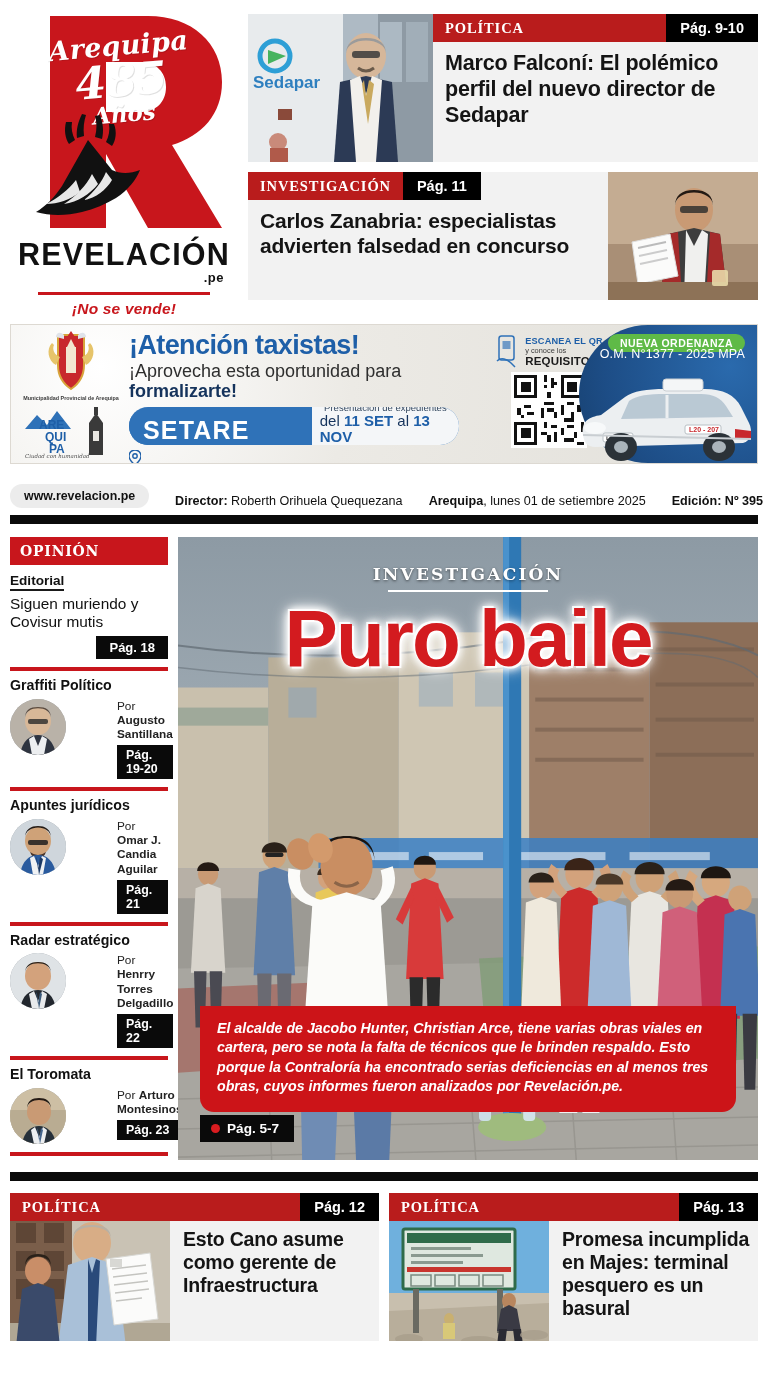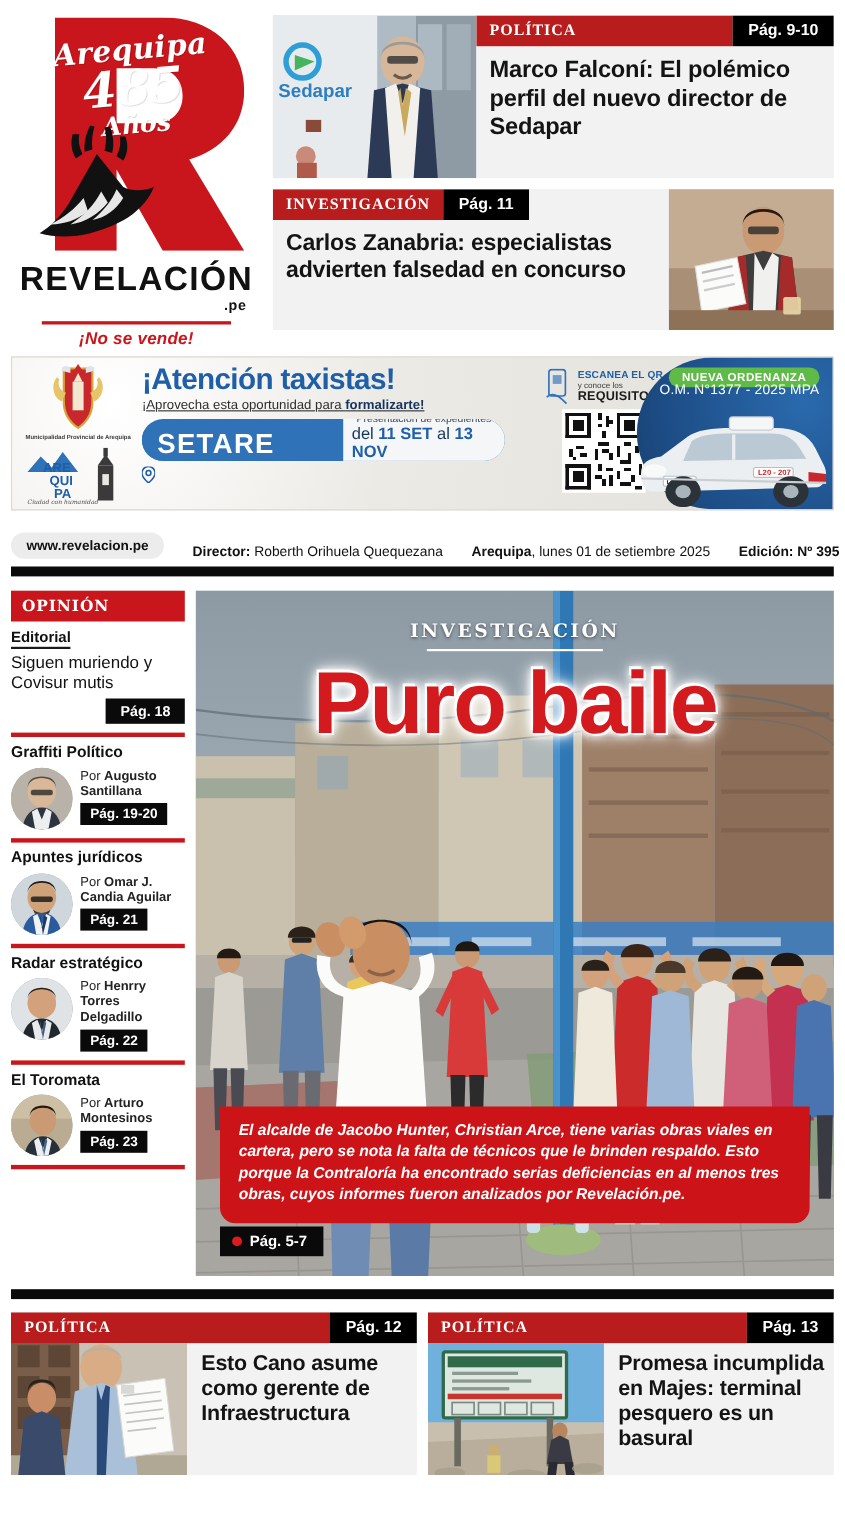--- a/index.html
+++ b/index.html
@@ -88,21 +88,21 @@
     display: flex; flex-direction: column; align-items: center; gap: 2px;
   }
   .ad-shield { width: 54px; height: 62px; position: relative; }
   .ad-shield svg { width: 100%; height: 100%; }
   .ad-muni-text { font-size: 5.4px; font-weight: 700; color: #3a3a3a; text-align: center; line-height: 1.2; }
   .ad-aqp-logo { margin-top: 4px; width: 96px; height: 52px; position: relative; }
   .ad-aqp-logo svg { width: 100%; height: 100%; }
 
   .ad-main { position: absolute; left: 118px; top: 6px; width: 352px; }
   .ad-title { font-size: 27px; font-weight: 800; color: #1e5fa8; letter-spacing: -.6px; line-height: 1.05; }
-  .ad-sub { font-size: 12px; color: #2e2e2e; margin-top: 3px; line-height: 1.1; text-decoration: underline; }
+  .ad-sub { font-size: 18px; color: #2e2e2e; margin-top: 3px; line-height: 1.1; }
   .ad-sub b { color: #15335c; }
   .ad-setare-row {
     margin-top: 5px; display: flex; align-items: flex-end; height: 38px;
     background: #2f72b8; border-radius: 19px; overflow: hidden; width: 330px; gap: 48px;
   }
   .ad-setare {
     background: #2f72b8; color: #fff; font-size: 25px; font-weight: 800;
     letter-spacing: 1.2px; display: flex; align-items: center; padding: 0 14px;
   }
   .ad-dates {
@@ -172,21 +172,21 @@
     background: #0a0a0a; color: #fff; font-size: 13px; font-weight: 800;
     padding: 4px 13px;
   }
   .op-sep { height: 4px; background: #c8161c; margin-top: 8px; }
   .op-colname { font-size: 14.2px; font-weight: 800; color: #111; margin-top: 7px; line-height: 1.1; }
   .op-author-row { display: flex; gap: 7px; margin-top: 5px; align-items: flex-start; }
   .op-avatar {
     width: 56px; height: 56px; flex: 0 0 56px; border-radius: 50%;
     overflow: hidden; background: #9aa0a6; position: relative;
   }
-  .op-byline { flex: 1; }
+  .op-byline { flex: 1; margin-left: 44px; }
   .op-by { font-size: 11.8px; color: #222; line-height: 1.2; }
   .op-by b { font-weight: 800; }
   .op-page-sm {
     background: #0a0a0a; color: #fff; font-size: 12.4px; font-weight: 800;
     padding: 3px 9px; display: inline-block; margin-top: 4px;
   }
 
   
   .lead {
     flex: 1; position: relative; overflow: hidden; background: #8fa3b0;

